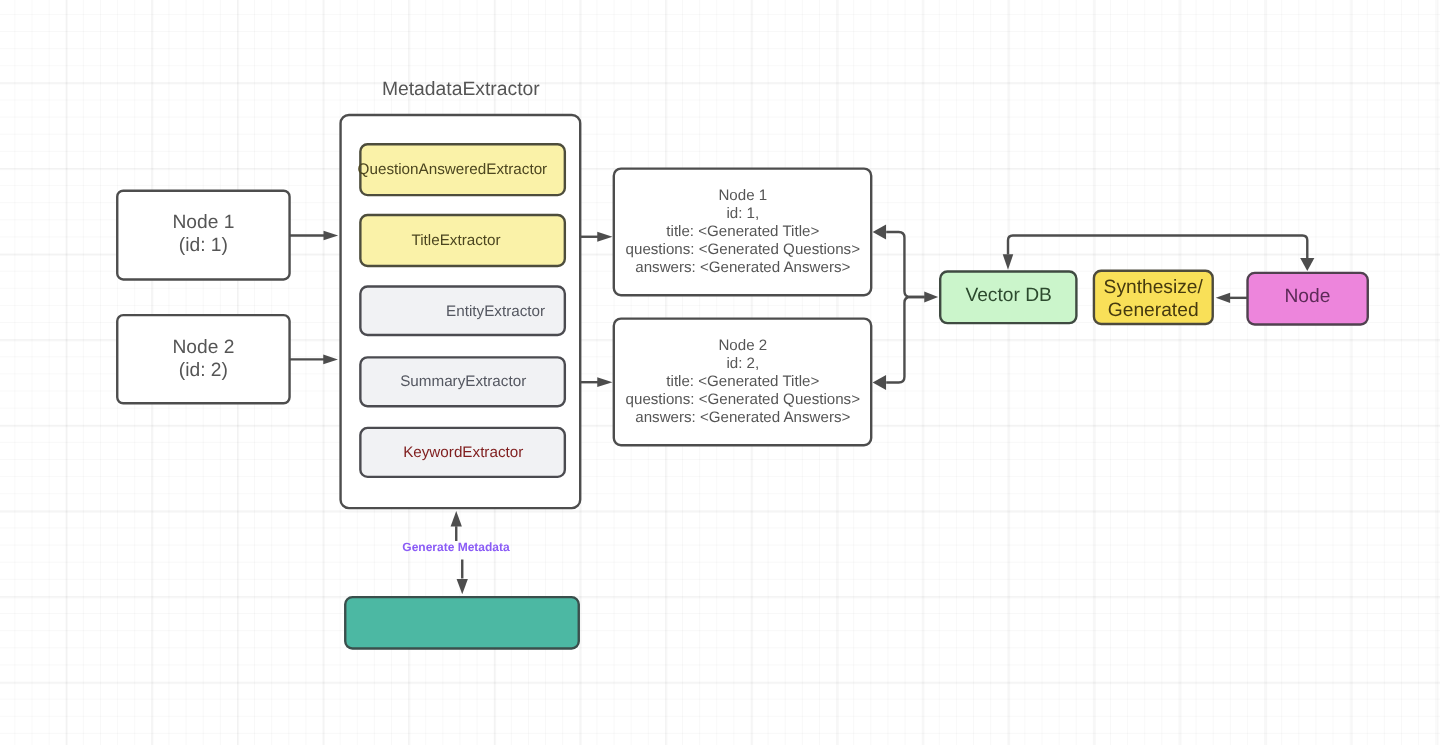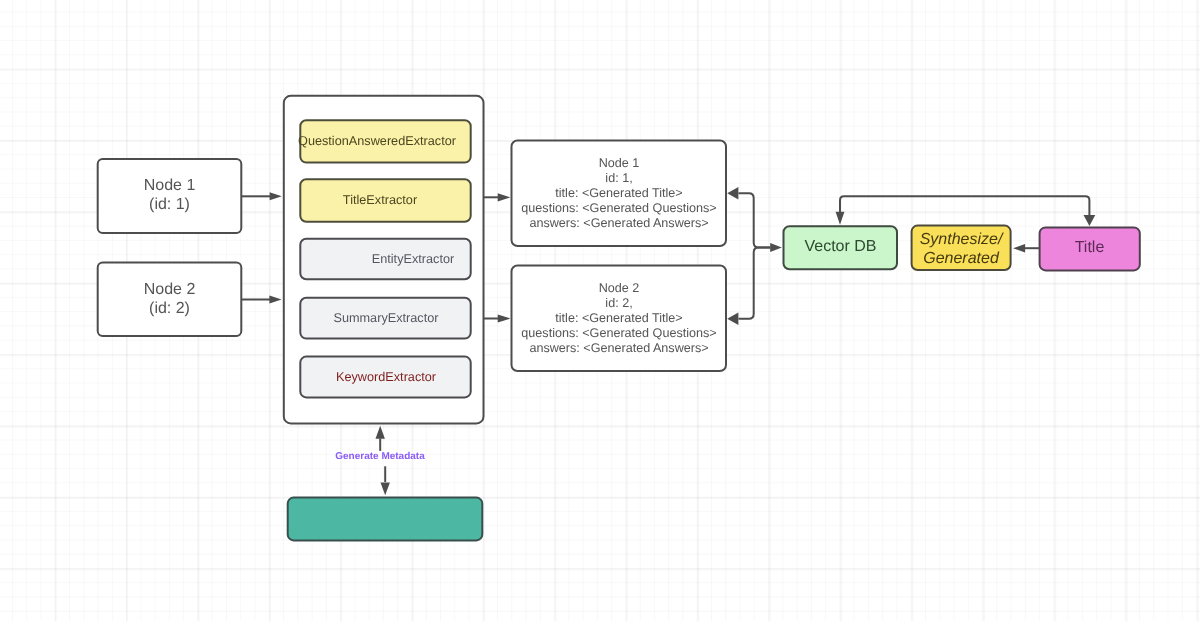--- a/index.html
+++ b/index.html
@@ -77,20 +77,23 @@
         <path d="M 1039.5 248.2 L 1023.6 248.2" stroke="#4d4d4d" stroke-width="2.0" fill="none"></path>
         <path d="M 1013.1 248.2 L 1025.1 243.95 L 1025.1 252.45 Z" fill="#4d4d4d"></path>
       </g>
     <g>
         <path d="M 380.2 450.9 L 380.2 438.5" stroke="#4d4d4d" stroke-width="2.0" fill="none"></path>
         <path d="M 380.2 425.8 L 375.5 438.7 L 384.9 438.7 Z" fill="#4d4d4d"></path>
         <path d="M 385.2 466.3 L 385.2 482.0" stroke="#4d4d4d" stroke-width="2.0" fill="none"></path>
         <path d="M 385.2 495.3 L 380.5 482.4 L 389.9 482.4 Z" fill="#4d4d4d"></path>
       </g>
   </svg>
+  <div class="txt" style="left:284.0px;top:63.5px;width:200px;height:21px;font-size:16.1px;line-height:21px;color:#555555;">
+    <span class="ln">MetadataExtractor</span>
+  </div>
   <div class="txt" style="left:98.0px;top:177.2px;width:143px;height:37.6px;font-size:16.0px;line-height:18.8px;color:#555555;">
     <span class="ln">Node 1</span>
     <span class="ln">(id: 1)</span>
   </div>
   <div class="txt" style="left:98.0px;top:280.9px;width:143px;height:37.6px;font-size:16.0px;line-height:18.8px;color:#555555;">
     <span class="ln">Node 2</span>
     <span class="ln">(id: 2)</span>
   </div>
   <div class="txt" style="left:300.5px;top:133.2px;width:152px;height:17px;font-size:12.7px;line-height:17px;color:#4c4620;">
     <span class="ln">QuestionAnsweredExtractor</span>
@@ -117,23 +120,23 @@
   <div class="txt" style="left:498.8px;top:281.1px;width:240px;height:75px;font-size:12.6px;line-height:15px;color:#555555;">
     <span class="ln">Node 2</span>
     <span class="ln">id: 2,</span>
     <span class="ln">title: &lt;Generated Title&gt;</span>
     <span class="ln">questions: &lt;Generated Questions&gt;</span>
     <span class="ln">answers: &lt;Generated Answers&gt;</span>
   </div>
   <div class="txt" style="left:783.7px;top:237.1px;width:113px;height:20px;font-size:16.0px;line-height:20px;color:#2c4a2e;">
     <span class="ln">Vector DB</span>
   </div>
-  <div class="txt" style="left:912.1px;top:231.2px;width:98px;height:37.4px;font-size:16.0px;line-height:18.7px;color:#463a0f;font-style:italic;">
+  <div class="txt" style="left:912.1px;top:231.2px;width:98px;height:37.4px;font-size:16.0px;line-height:18.7px;color:#463a0f;">
     <span class="ln">Synthesize/</span>
     <span class="ln">Generated</span>
   </div>
   <div class="txt" style="left:1040.1px;top:238.3px;width:99px;height:20px;font-size:16.0px;line-height:20px;color:#5d2a58;">
-    <span class="ln">Title</span>
+    <span class="ln">Node</span>
   </div>
   <div class="txt" style="left:300.0px;top:448.6px;width:160px;height:15px;font-size:10px;line-height:15px;color:#8b5cf6;font-weight:bold;">
     <span class="ln">Generate Metadata</span>
   </div>
 </div>
 
 </body></html>

